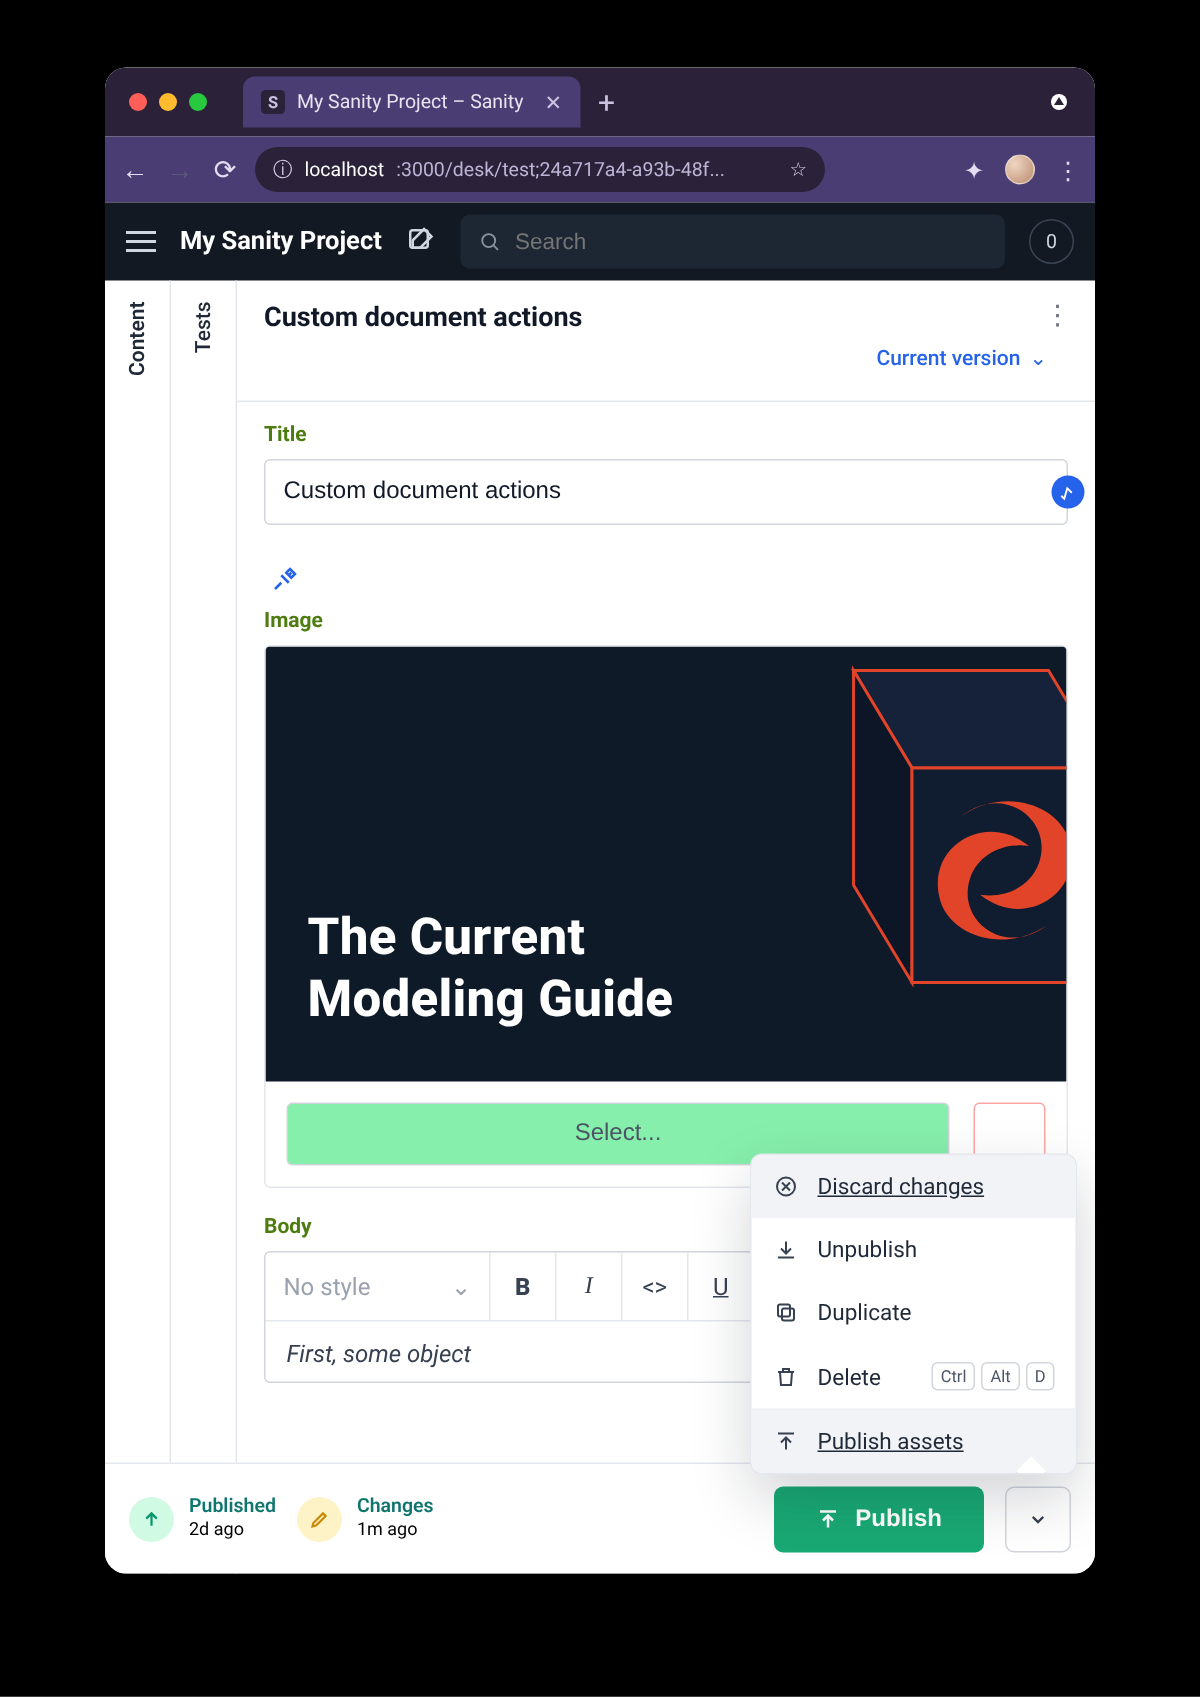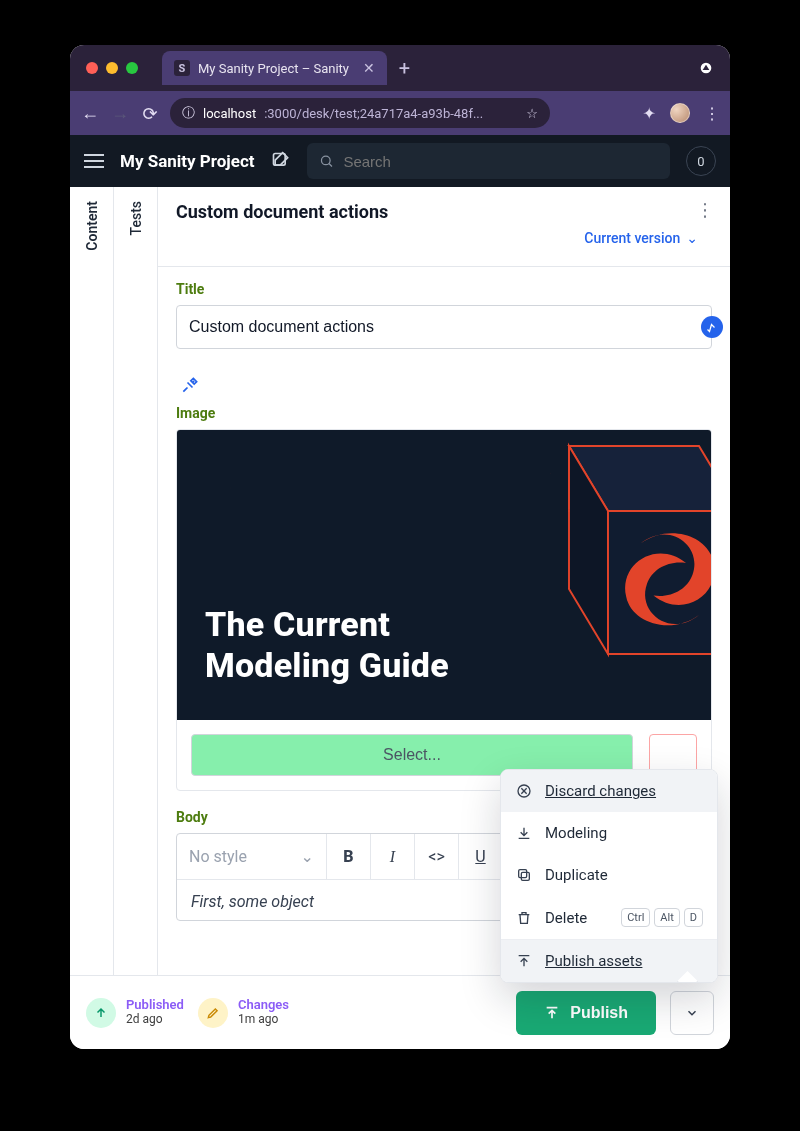--- a/index.html
+++ b/index.html
@@ -73,22 +73,22 @@
   .tb-btn.italic { font-style:italic; font-family: Georgia, serif;}
   .tb-btn.under { text-decoration:underline; }
   .rte-content { padding:12px 14px; color:#374151; font-size:16px; height:40px; overflow:hidden;font-style:italic; }
   
   .doc-footer { position:absolute; left:0; right:0; bottom:0; height:74px; border-top:1px solid #e4e7ec; background:#fff; display:flex; align-items:center; padding:0 16px; gap:14px; }
   .status { display:flex; align-items:center; gap:10px; }
   .status .badge { width:30px; height:30px; border-radius:50%; display:flex; align-items:center; justify-content:center; }
   .badge.published { background:#d1fae5; color:#059669; }
   .badge.changes { background:#fef3c7; color:#ca8a04; }
   .status .meta { display:flex; flex-direction:column; line-height:1.15; }
-  .status .meta .t { font-size:13px; font-weight:600; color:#8b5cf6; }
-  .status .meta .s { font-size:12px; color:#404040; }
+  .status .meta .t { font-size:13px; font-weight:600; color:#0f766e; }
+  .status .meta .s { font-size:12px; color:#000000; }
   .footer-spacer { flex:1; }
   .publish-btn { height:44px; padding:0 28px; border-radius:6px; background:#19a974; color:#fff; font-weight:600; font-size:16px; display:flex; align-items:center; gap:10px; border:0; }
   .more-btn { width:44px; height:44px; border:1px solid #d1d5db; border-radius:6px; background:#fff; display:flex; align-items:center; justify-content:center; color:#374151; }
   
   .popover { position:absolute; right:12px; bottom:66px; width:218px; background:#fff; border:1px solid #e4e7ec; border-radius:8px; box-shadow:0 16px 40px rgba(16,24,40,.18); overflow:hidden; }
   .popover::after { content:""; position:absolute; right:22px; bottom:-7px; width:14px; height:14px; background:#fff; border-right:1px solid #e4e7ec; border-bottom:1px solid #e4e7ec; transform:rotate(45deg); }
   .menu-item { display:flex; align-items:center; gap:12px; padding:12px 14px; font-size:15px; color:#1f2937; cursor:pointer; }
   .menu-item.hover { background:#f1f3f6;text-decoration:underline; }
   .menu-item .ico { width:18px; display:flex; justify-content:center; color:#374151; }
   .kbd { margin-left:auto; display:flex; gap:4px; }
@@ -284,21 +284,21 @@
               </svg>
           </span>
           <span>Discard changes</span>
         </div>
         <div class="menu-item">
           <span class="ico">
             <svg width="16" height="16" viewBox="0 0 24 24" fill="none" stroke="currentColor" stroke-width="2">
                 <path d="M12 4v12M7 11l5 5 5-5M4 20h16"></path>
               </svg>
           </span>
-          <span>Modeling</span>
+          <span>Unpublish</span>
         </div>
         <div class="menu-item">
           <span class="ico">
             <svg width="16" height="16" viewBox="0 0 24 24" fill="none" stroke="currentColor" stroke-width="2">
                 <rect x="8" y="8" width="12" height="12" rx="2"></rect>
                 <rect x="4" y="4" width="12" height="12" rx="2"></rect>
               </svg>
           </span>
           <span>Duplicate</span>
         </div>

